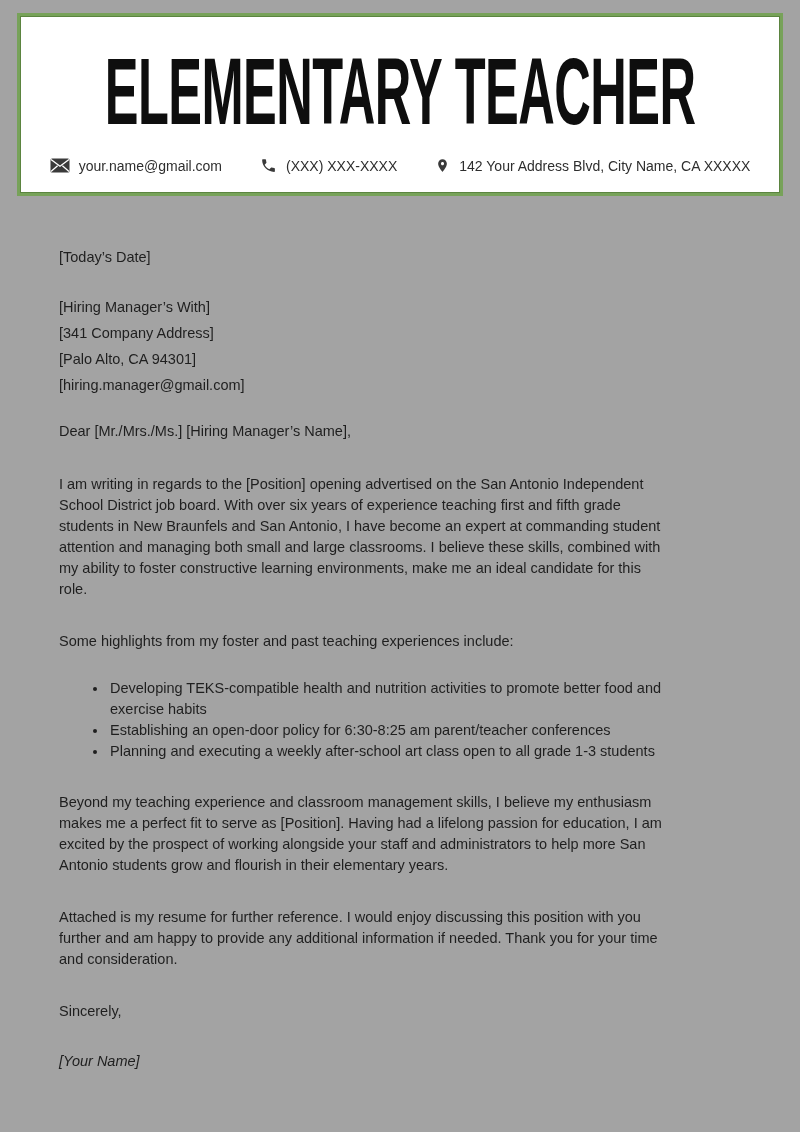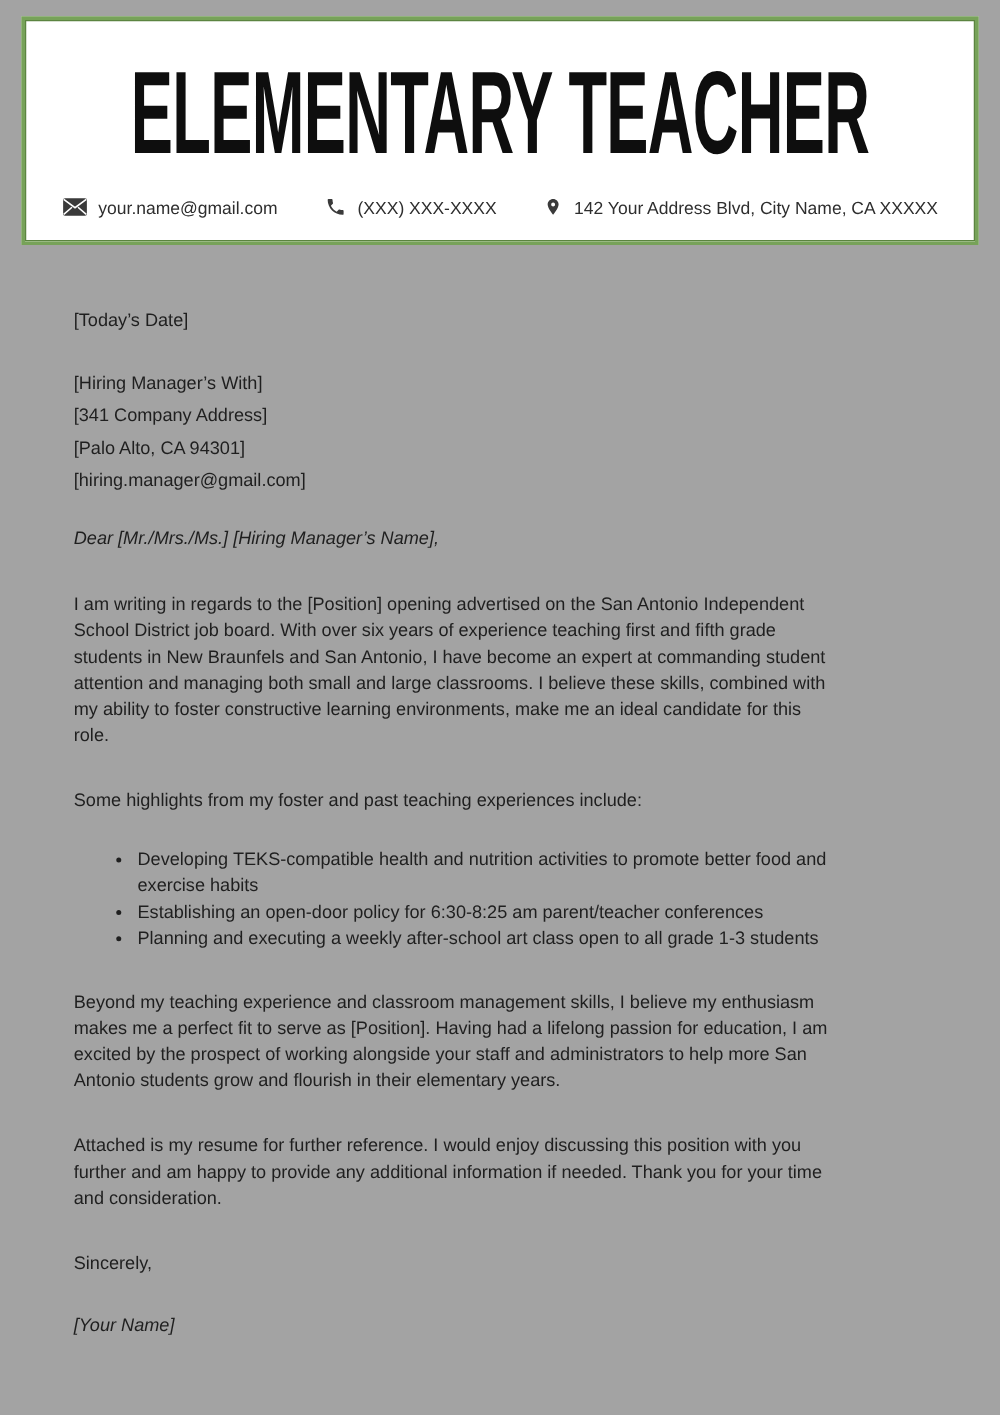--- a/index.html
+++ b/index.html
@@ -59,21 +59,21 @@
     width:730px;
     padding:30px 59px 0 59px;
     font-size:14.5px;
     line-height:21px;
     color:var(--ink);
     margin-top:18px;
   }
   .date-line{ line-height:26px; margin-bottom:24px; }
   .recipient{ margin-bottom:23px; }
   .recipient div{ line-height:26px; }
-  .greeting{ margin-bottom:32px;font-style:italic; }
+  .greeting{ margin-bottom:32px; }
   .para{ margin-bottom:31px; }
   .highlights-intro{ margin-bottom:26px; }
   ul.highlights{
     margin:0 0 30px 0;
     padding-left:49px;
     list-style:disc outside;
   }
   ul.highlights li{ line-height:21px; padding-left:2px; }
   .closing{ margin-bottom:29px; }
   .signature{ margin-bottom:0;font-style:italic; }

